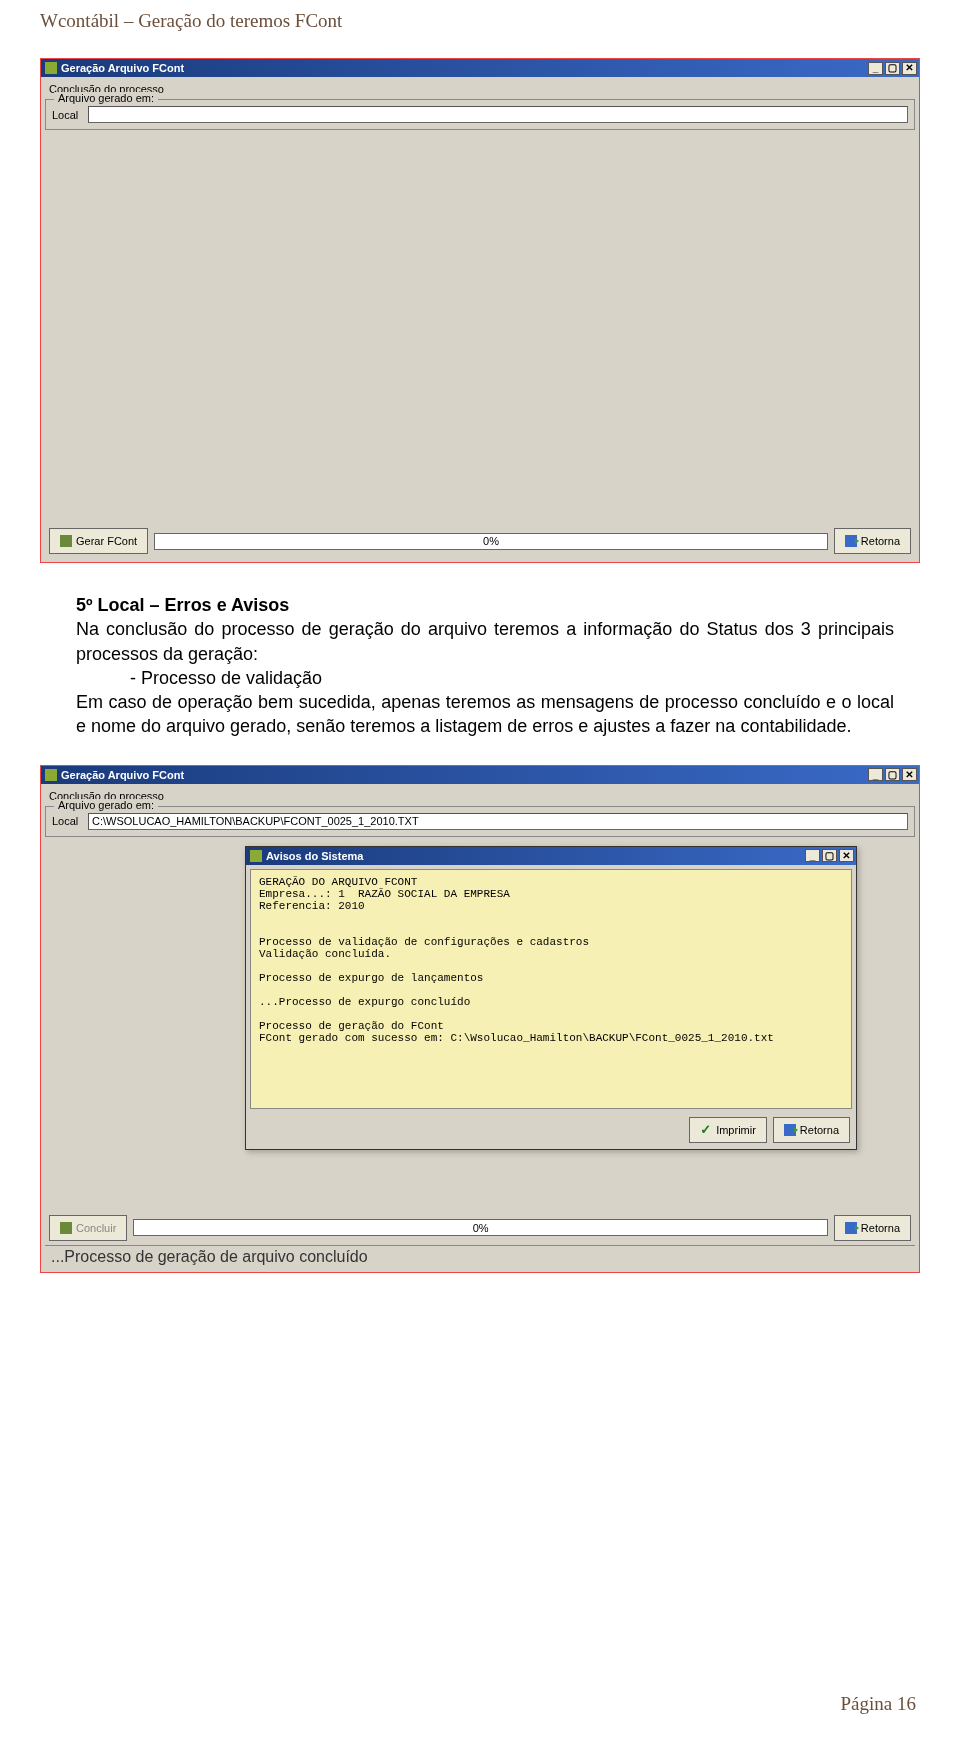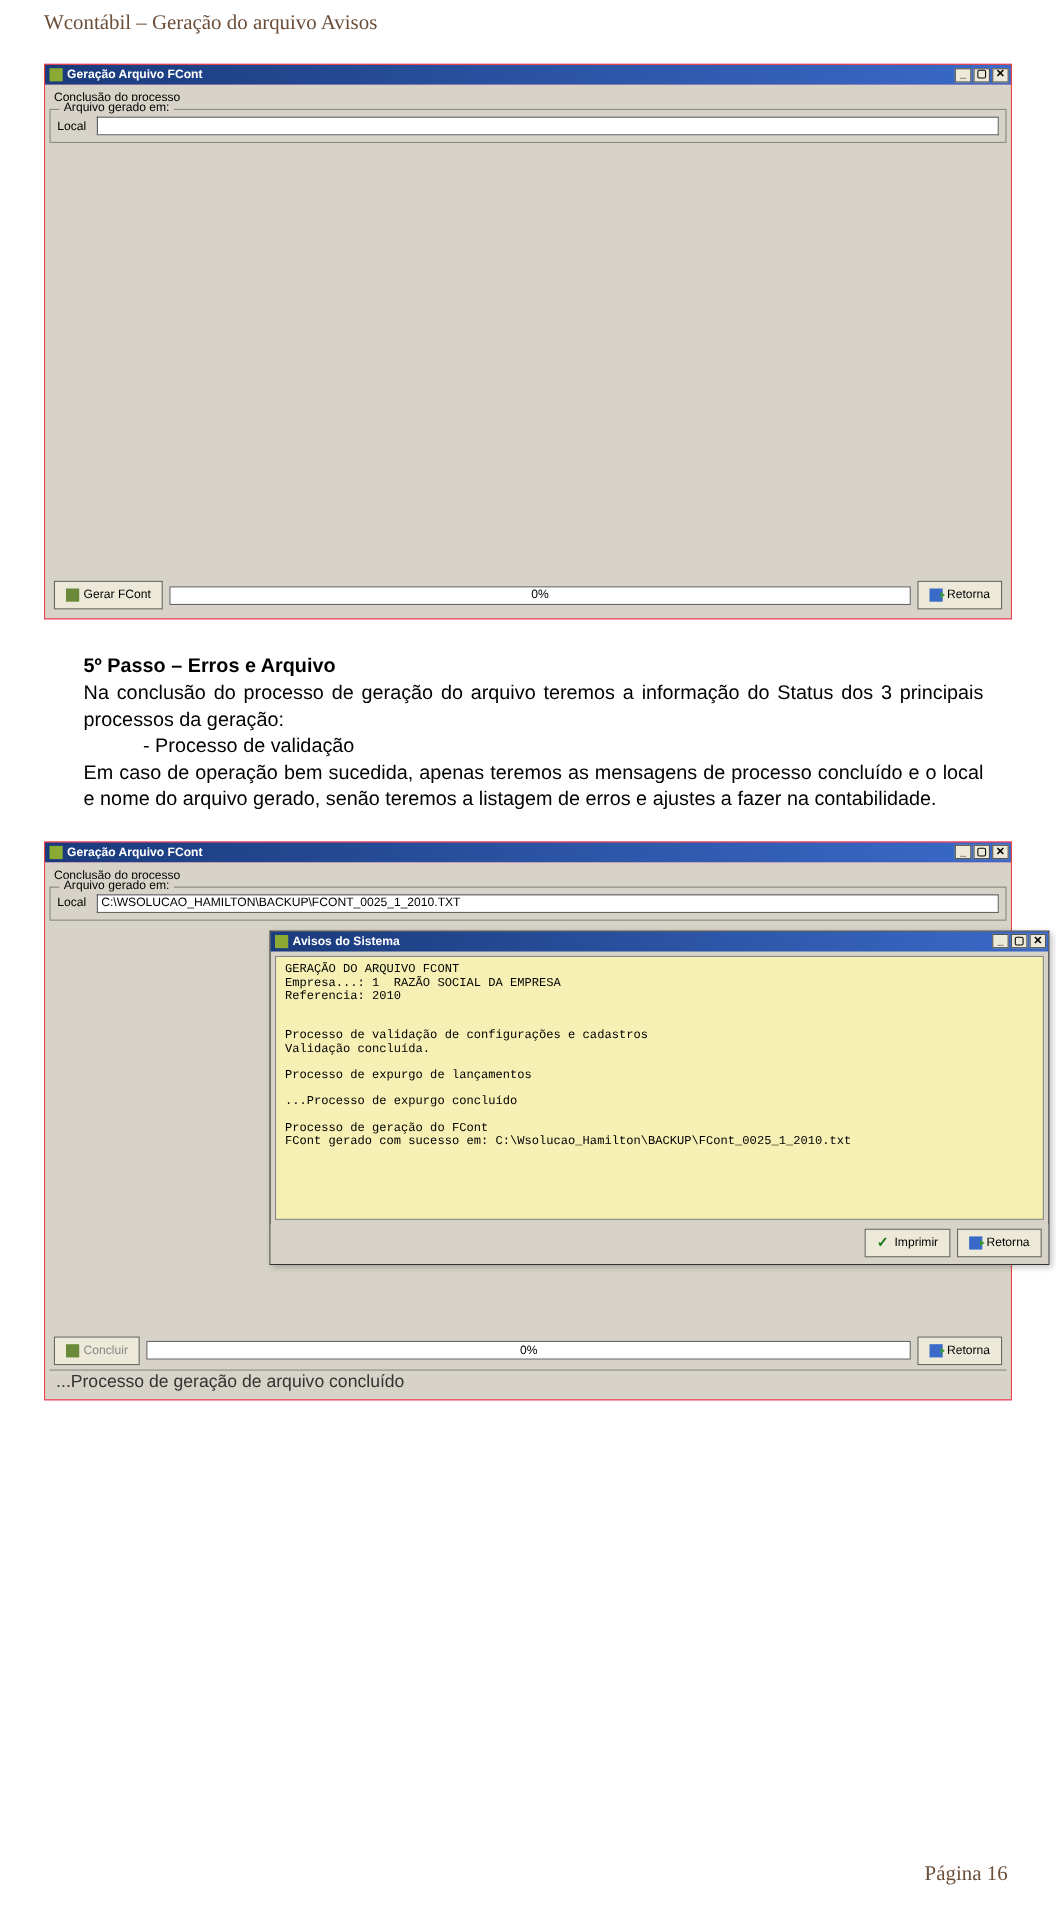--- a/index.html
+++ b/index.html
@@ -179,21 +179,21 @@
     background: #d7d3c8;
     height: 370px;
     position: relative;
   }
 
   
   .popup {
     position: absolute;
     top: 5px;
     left: 200px;
-    width: 709px;
+    width: 612px;
     border: 1px solid #333;
     background: #d7d3c8;
     font-size: 11px;
     box-shadow: 2px 2px 6px rgba(0,0,0,0.25);
   }
   .popup .popup-body {
     background: #f6f0b4;
     border: 1px solid #888;
     margin: 4px;
     padding: 6px 8px 12px 8px;
@@ -227,21 +227,21 @@
     text-align: right;
     margin-top: 420px;
     margin-right: 4px;
   }
 </style>
 </head>
 <body>
 
 <div class="page">
 
-  <div class="doc-header">Wcontábil – Geração do arquivo Avisos</div>
+  <div class="doc-header">Wcontábil – Geração do teremos FCont</div>
 
   <div class="win top-win">
     <div class="titlebar">
       <span class="tb-icon"></span>
       <span class="title-text">Geração Arquivo FCont</span>
       <div class="win-btns">
         <div class="win-btn">_</div>
         <div class="win-btn">▢</div>
         <div class="win-btn">✕</div>
       </div>
@@ -266,21 +266,21 @@
         </div>
         <button class="btn">
           <span class="ico door"></span>
           <span>Retorna</span>
         </button>
       </div>
     </div>
   </div>
 
   <div class="body-text">
-    <div class="section-title">5º Passo – Erros e Arquivo</div>
+    <div class="section-title">5º Local – Erros e Avisos</div>
     <div>Na conclusão do processo de geração do arquivo teremos a informação do Status dos 3 principais processos da geração:</div>
     <div style="padding-left:54px;">
       <div>- Processo de validação</div>
     </div>
     <div>Em caso de operação bem sucedida, apenas teremos as mensagens de processo concluído e o local e nome do arquivo gerado, senão teremos a listagem de erros e ajustes a fazer na contabilidade.</div>
   </div>
 
   <div class="win2-wrap">
     <div class="win win2">
       <div class="titlebar">

